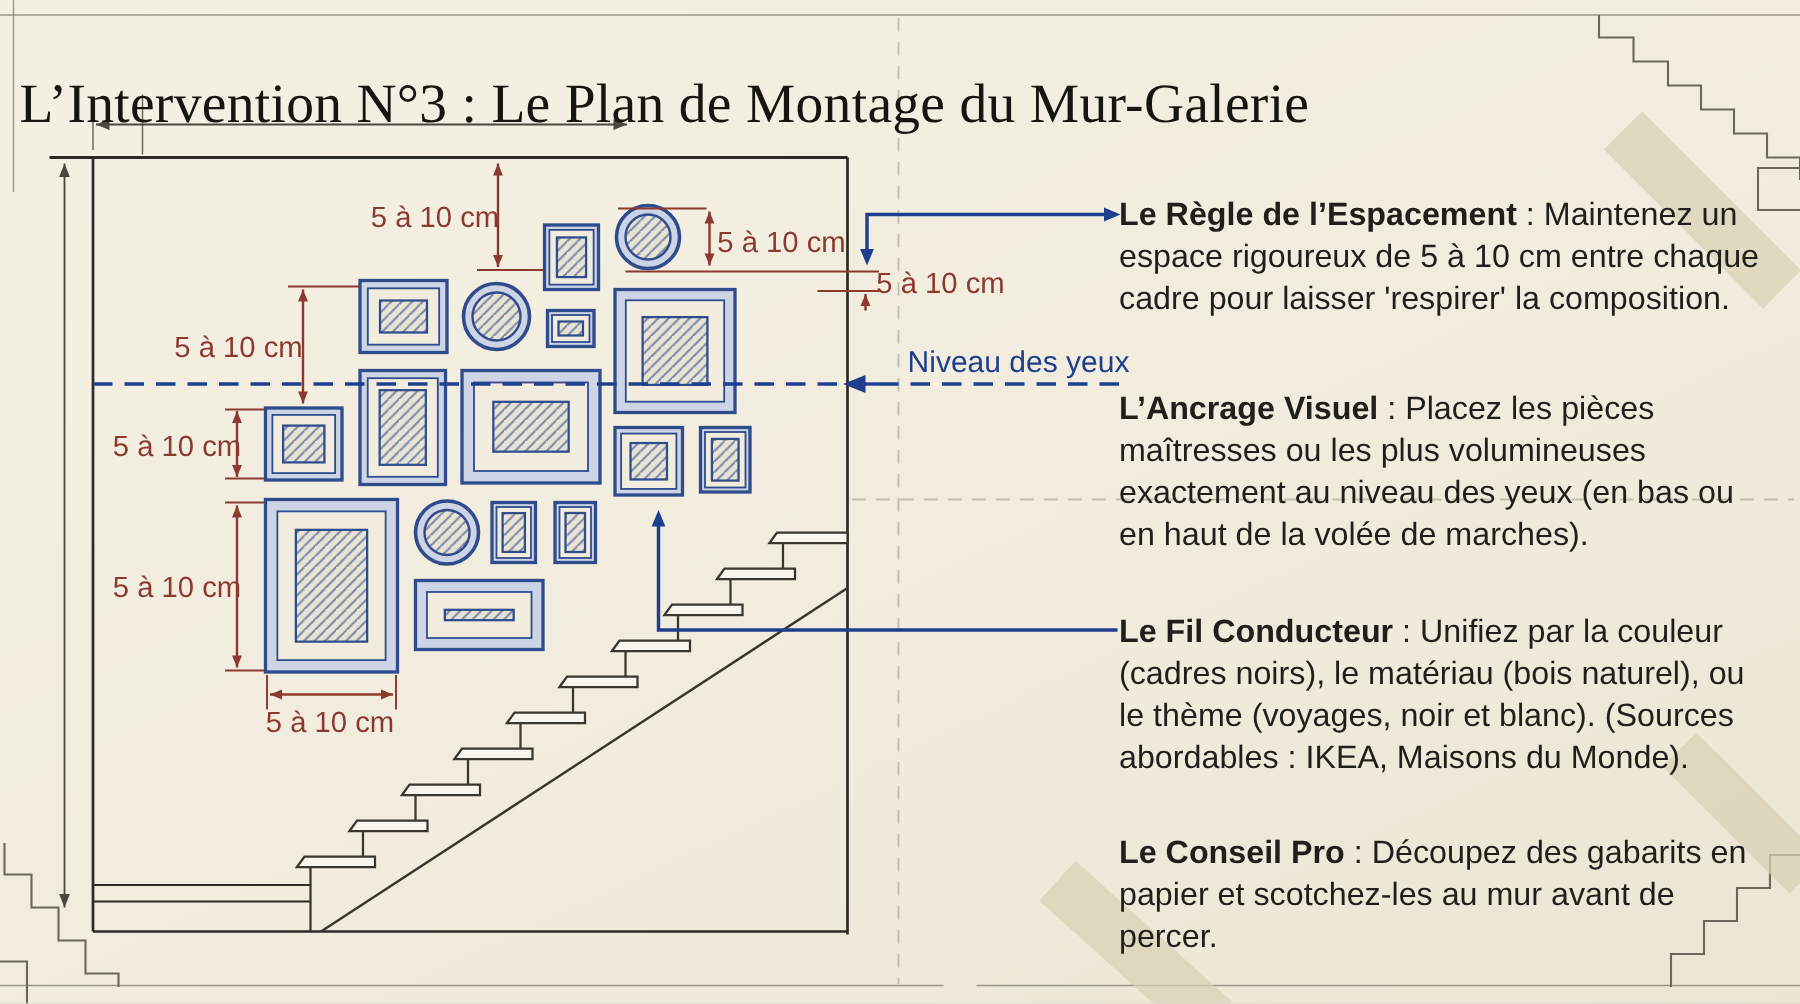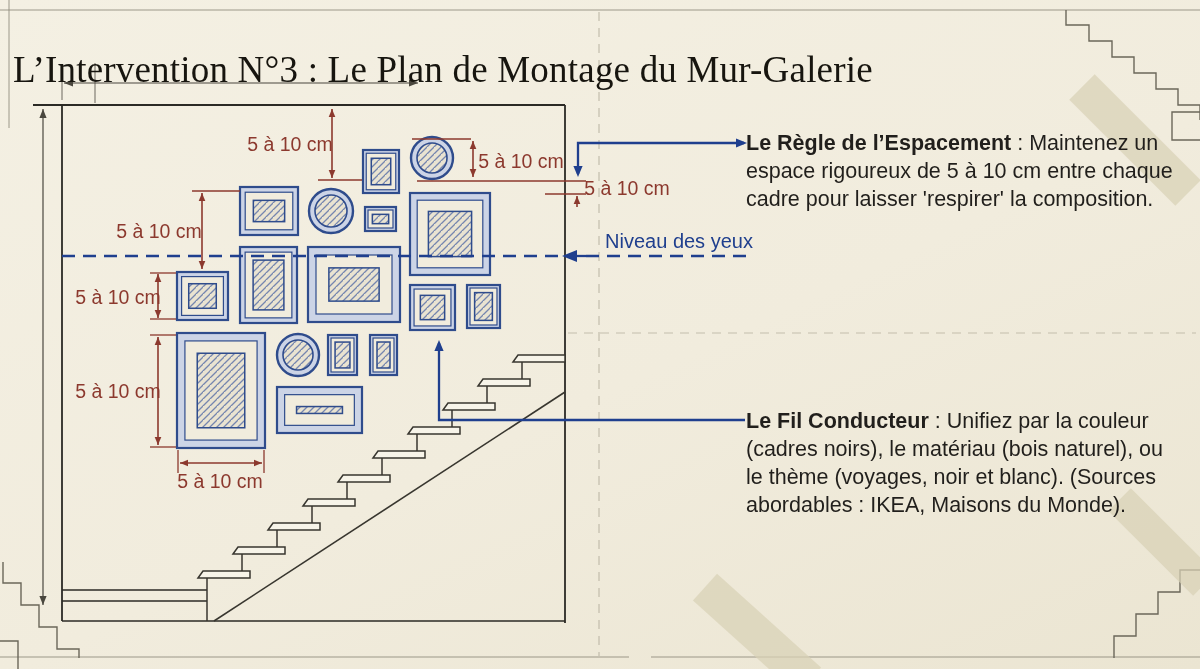--- a/index.html
+++ b/index.html
@@ -221,16 +221,22 @@
       <rect x="1060" y="122" width="150" height="36" fill="#d8d1b6" opacity="0.72" transform="rotate(45 1135 140)"></rect>
       <rect x="687" y="616" width="140" height="36" fill="#d8d1b6" opacity="0.72" transform="rotate(42 757 634)"></rect>
       <rect x="1102" y="526" width="120" height="32" fill="#d8d1b6" opacity="0.72" transform="rotate(45 1162 542)"></rect>
     </svg>
 
   <div class="title">L’Intervention N°3 : Le Plan de Montage du Mur-Galerie</div>
 
   <div class="note" id="note0" style="top: 129px;">
     <b>Le Règle de l’Espacement</b><span> : </span><span>Maintenez un espace rigoureux de 5 à 10 cm entre chaque cadre pour laisser 'respirer' la composition.</span>
   </div>
+  <div class="note" id="note1" style="top: 258px;">
+    <b>L’Ancrage Visuel</b><span> : </span><span>Placez les pièces maîtresses ou les plus volumineuses exactement au niveau des yeux (en bas ou en haut de la volée de marches).</span>
+  </div>
   <div class="note" id="note2" style="top: 407px;">
     <b>Le Fil Conducteur</b><span> : </span><span>Unifiez par la couleur (cadres noirs), le matériau (bois naturel), ou le thème (voyages, noir et blanc). (Sources abordables : IKEA, Maisons du Monde).</span>
   </div>
+  <div class="note" id="note3" style="top: 554px;">
+    <b>Le Conseil Pro</b><span> : </span><span>Découpez des gabarits en papier et scotchez-les au mur avant de percer.</span>
+  </div>
 </div>
 
 </body></html>

